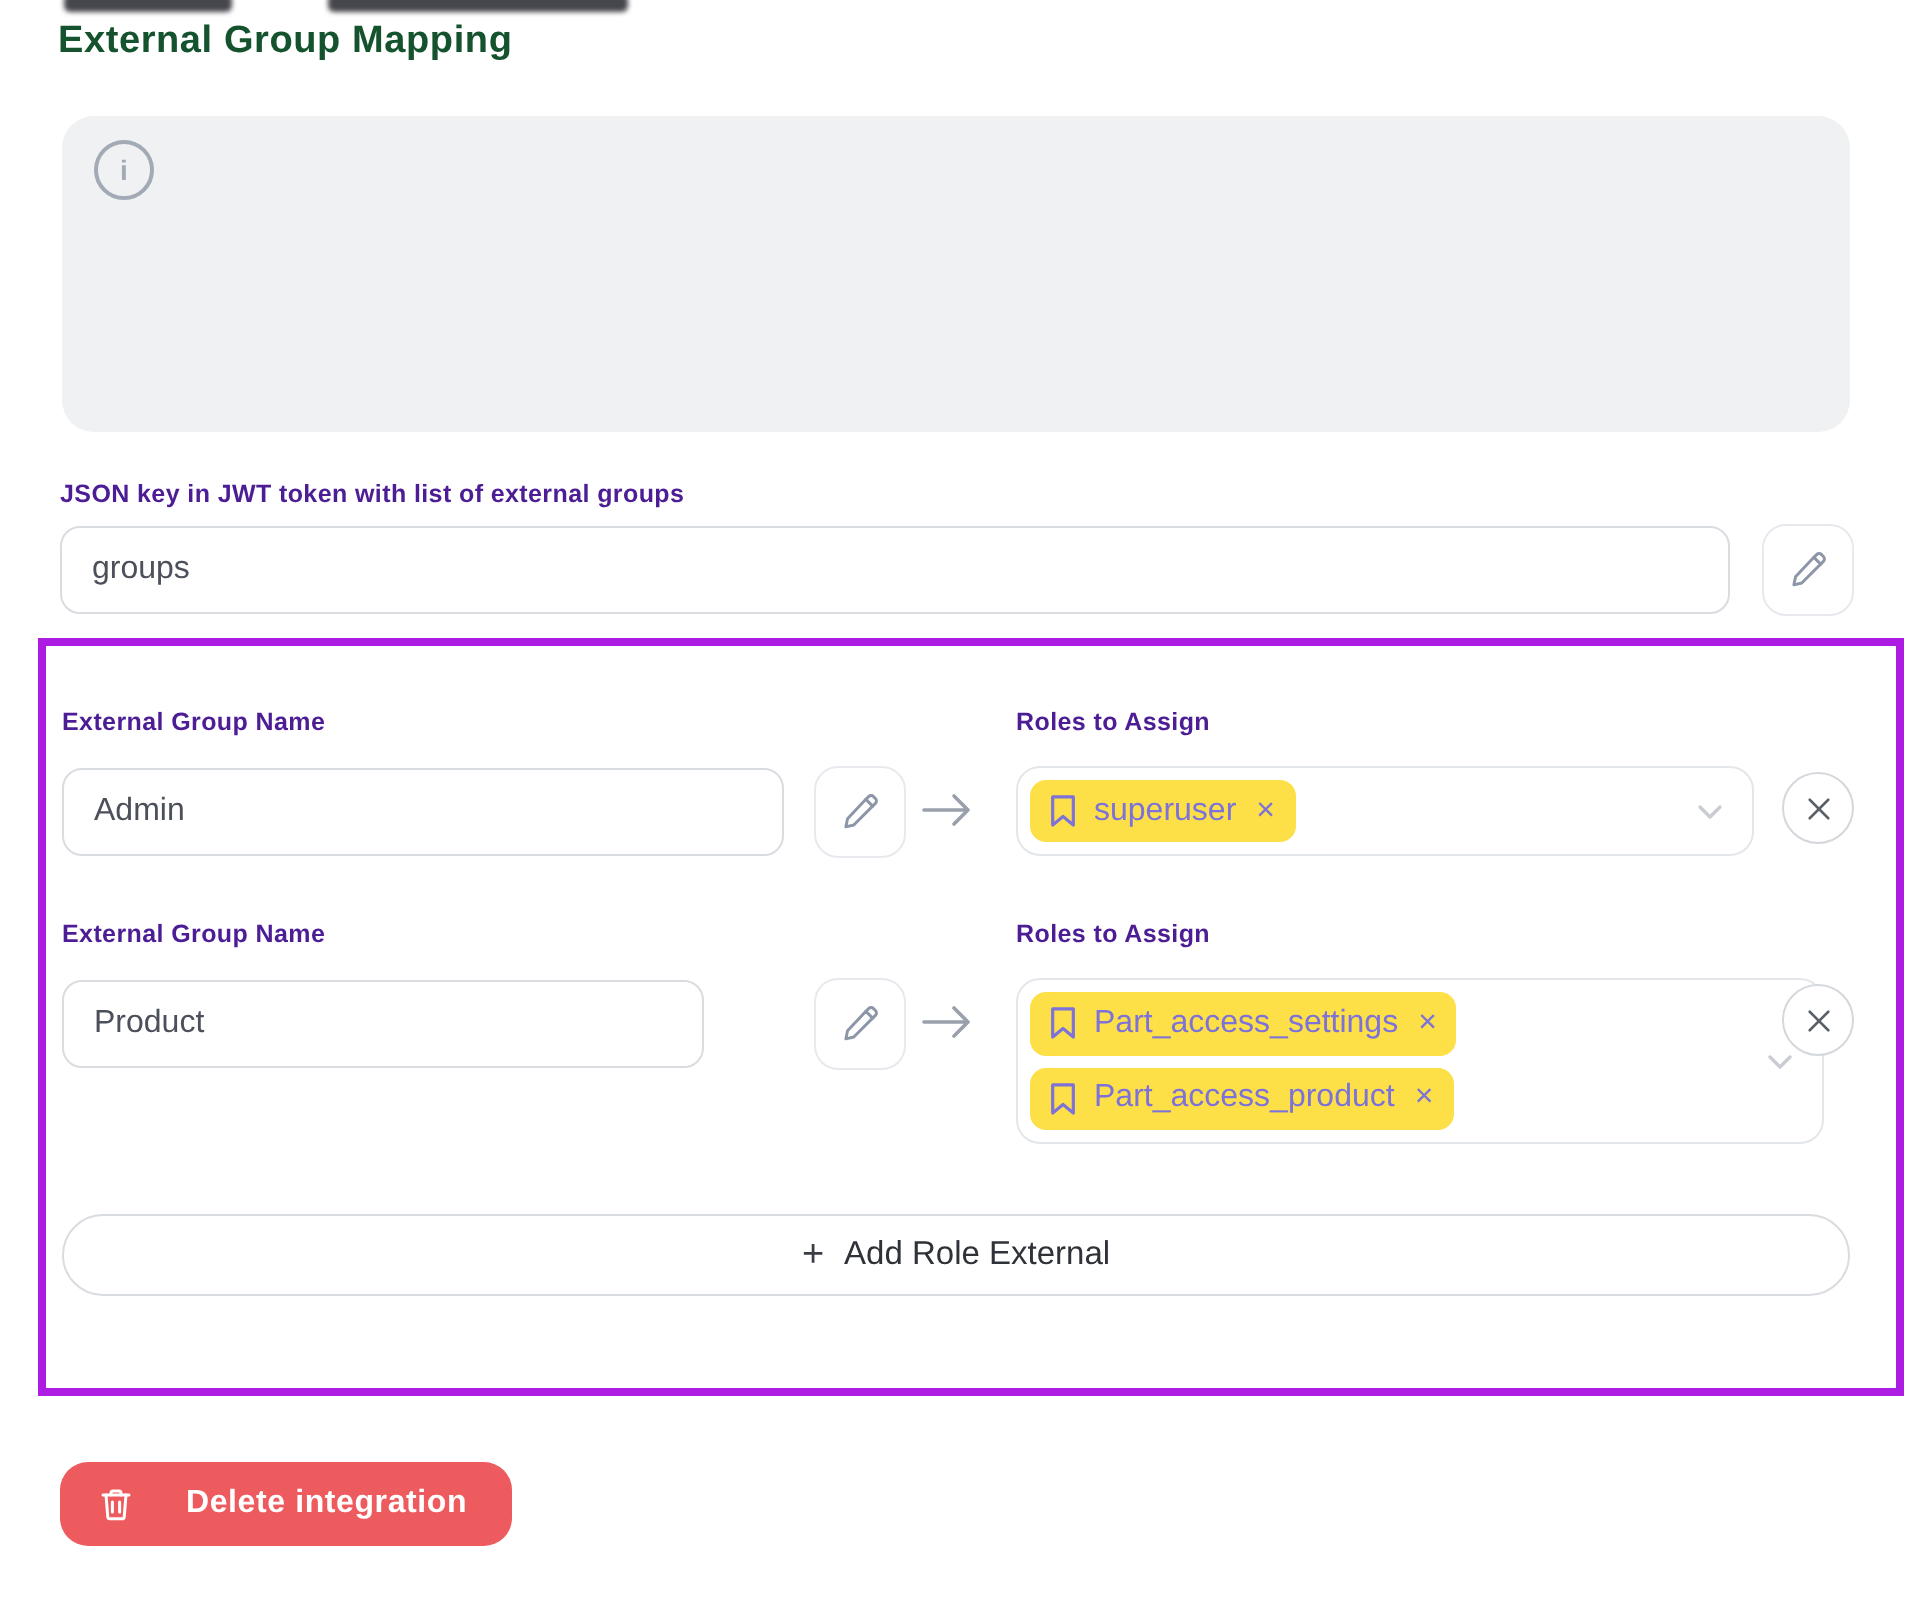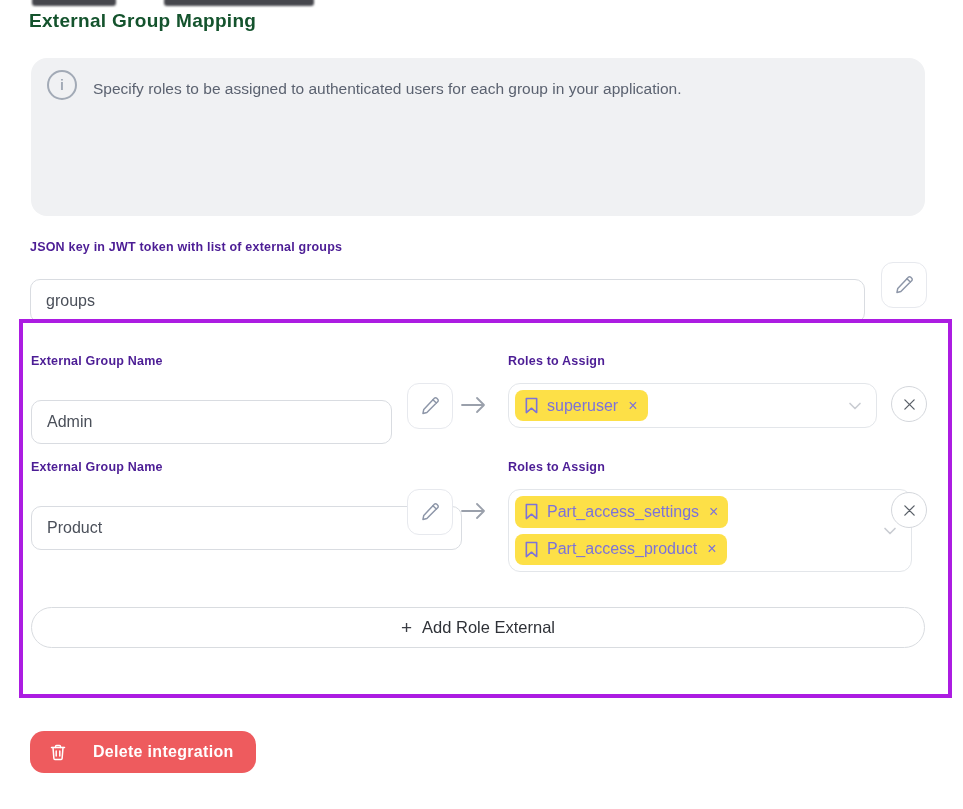--- a/index.html
+++ b/index.html
@@ -36,28 +36,27 @@
 
   .field-label{
     font-size:12.5px;font-weight:700;color:#4c1d95;letter-spacing:.2px;
   }
   .lbl-jwt{left:30px;top:240px;}
 
   .text-input{
     height:44px;border:1px solid #d9dce1;border-radius:10px;background:#fff;
     display:flex;align-items:center;padding:0 15px;font-size:16px;color:#4b505a;
     box-sizing:border-box;
-    margin-top:16px;
   }
   .text-input input{
     border:none;outline:none;background:transparent;font:inherit;color:inherit;width:100%;padding:0;
   }
   .in-jwt{left:30px;top:263px;width:835px;}
   .in-row0{left:31px;top:384px;width:361px;}
-  .in-row1{left:31px;top:490px;width:431px;}
+  .in-row1{left:31px;top:490px;width:321px;}
 
   .icon-btn{
     width:46px;height:46px;border:1px solid #e7e9ee;border-radius:12px;background:#fff;
     display:flex;align-items:center;justify-content:center;box-sizing:border-box;cursor:pointer;padding:0;
   }
   .btn-jwt-edit{left:881px;top:262px;}
   .btn-edit-row0{left:407px;top:383px;}
   .btn-edit-row1{left:407px;top:489px;}
 
   .arrow{width:30px;height:26px;}
@@ -113,21 +112,20 @@
 <body>
 
 <div class="smudge s1"></div>
 <div class="smudge s2"></div>
 
 <div class="abs page-title">External Group Mapping</div>
 
 <div class="abs info-banner">
   <div class="info-icon">i</div>
   <div class="info-text">
-    <p>Specify roles to be assigned to authenticated users for each group in your application.</p>
   </div>
 </div>
 
 <div class="abs field-label lbl-jwt">JSON key in JWT token with list of external groups</div>
 <div class="abs text-input in-jwt">
   <input type="text" value="groups" style="">
 </div>
 <button class="abs icon-btn btn-jwt-edit">
   <span style="display:flex;">
     <svg width="22" height="22" viewBox="0 0 24 24" fill="none" stroke="#8d96a8" stroke-width="1.6" stroke-linecap="round" stroke-linejoin="round">

